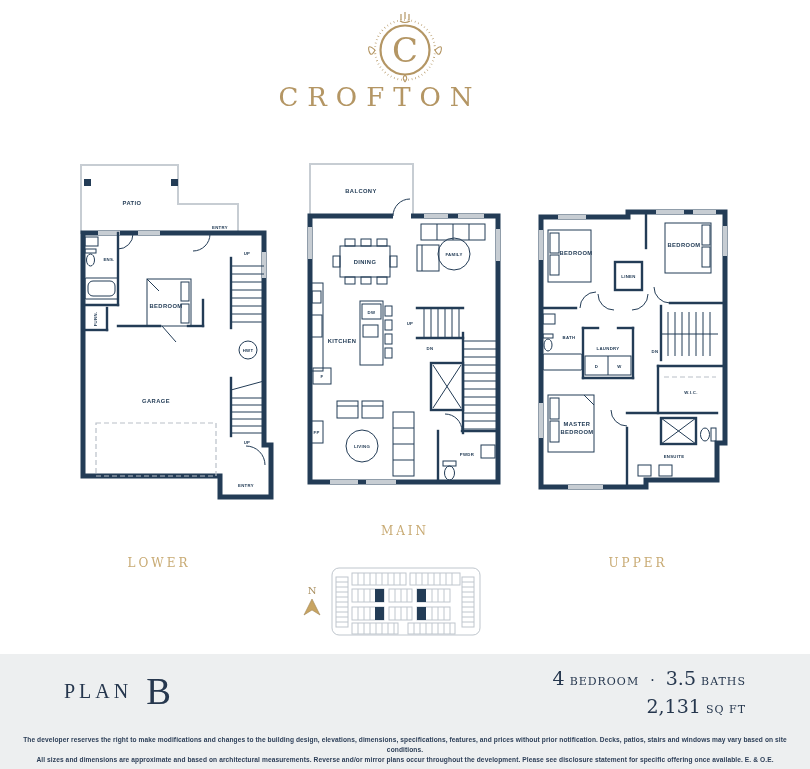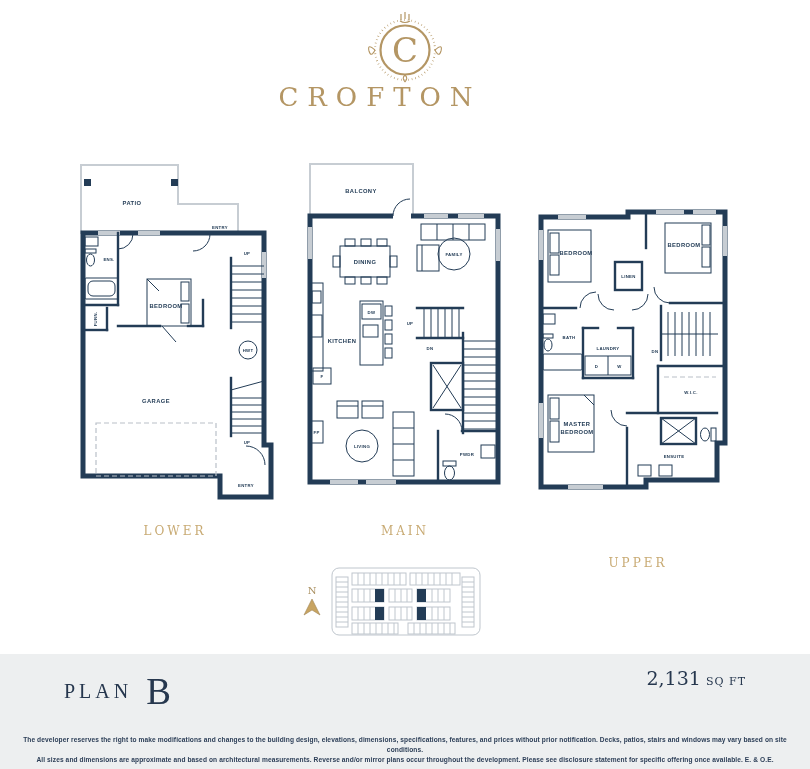--- a/index.html
+++ b/index.html
@@ -348,21 +348,21 @@
       <line class="fx" x1="133" y1="220" x2="168" y2="246"></line>
       <line class="fx" x1="168" y1="220" x2="133" y2="246"></line>
       <rect class="fx" x="183" y="230" width="5" height="13"></rect>
       <ellipse class="fx" cx="177" cy="236.5" rx="4.5" ry="6.5"></ellipse>
       <text class="rs" x="146" y="260">ENSUITE</text>
       <rect class="fx" x="110" y="267" width="13" height="11"></rect>
       <rect class="fx" x="131" y="267" width="13" height="11"></rect>
     </g>
   </svg>
 
-  <div class="floorlabel" style="left:60px;width:230px;">LOWER</div>
+  <div class="floorlabel" style="left:44px;width:230px;margin-top:32px;">LOWER</div>
   <div class="floorlabel" style="left:300px;width:210px;">MAIN</div>
   <div class="floorlabel" style="left:528px;width:220px;margin-top:32px;">UPPER</div>
 
   <svg class="abs" style="left:295px;top:563px;" width="200" height="85" viewBox="0 0 200 85">
     <text class="cn" x="17" y="31">N</text>
     <polygon points="17,36 9,52 17,47 25,52" fill="#C8A461" stroke="#A08556" stroke-width="0.6"></polygon>
 
     <rect class="lt1" x="37" y="5" width="148" height="67" rx="7"></rect>
     <g>
       <rect class="lt1" x="41" y="14" width="12" height="50"></rect>
@@ -451,20 +451,27 @@
     </g>
   </svg>
 
   <div class="band">
     <div class="plantitle">
       <span class="pfx">PLAN</span>
       <span class="pletter">B</span>
     </div>
     <div class="specs">
       <div class="line">
+        <span class="num">4</span>
+        <span class="lbl">BEDROOM</span>
+        <span class="dot">·</span>
+        <span class="num">3.5</span>
+        <span class="lbl">BATHS</span>
+      </div>
+      <div class="line">
         <span class="num">2,131</span>
         <span class="lbl">SQ FT</span>
       </div>
     </div>
     <div class="disclaimer">
       <div>The developer reserves the right to make modifications and changes to the building design, elevations, dimensions, specifications, features, and prices without prior notification. Decks, patios, stairs and windows may vary based on site conditions.</div>
       <div>All sizes and dimensions are approximate and based on architectural measurements. Reverse and/or mirror plans occur throughout the development. Please see disclosure statement for specific offering once available. E. &amp; O.E.</div>
     </div>
   </div>
 

